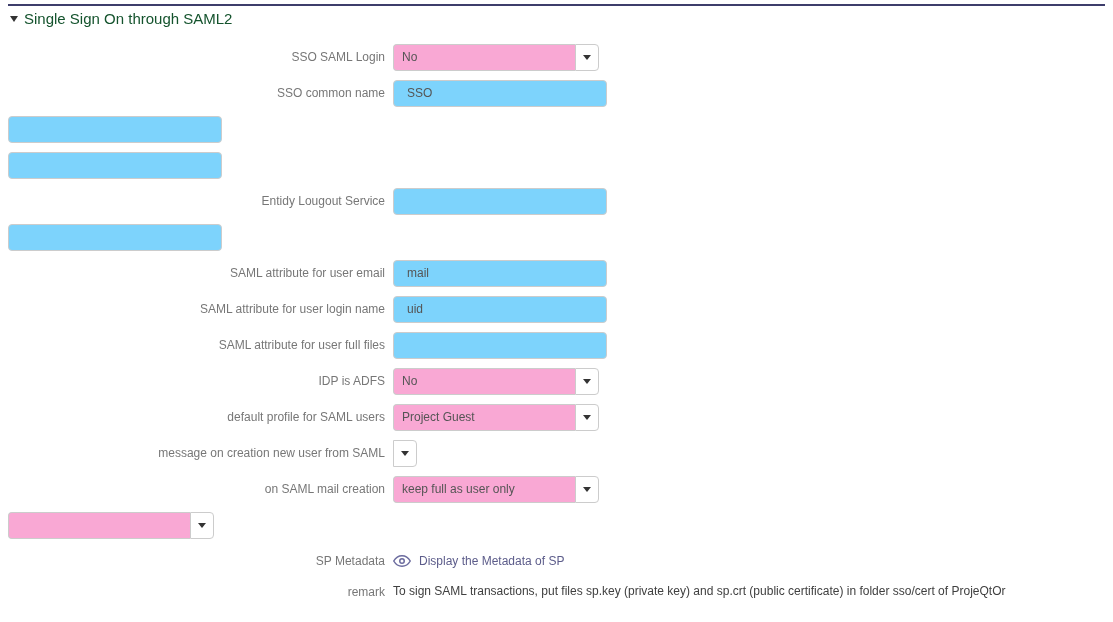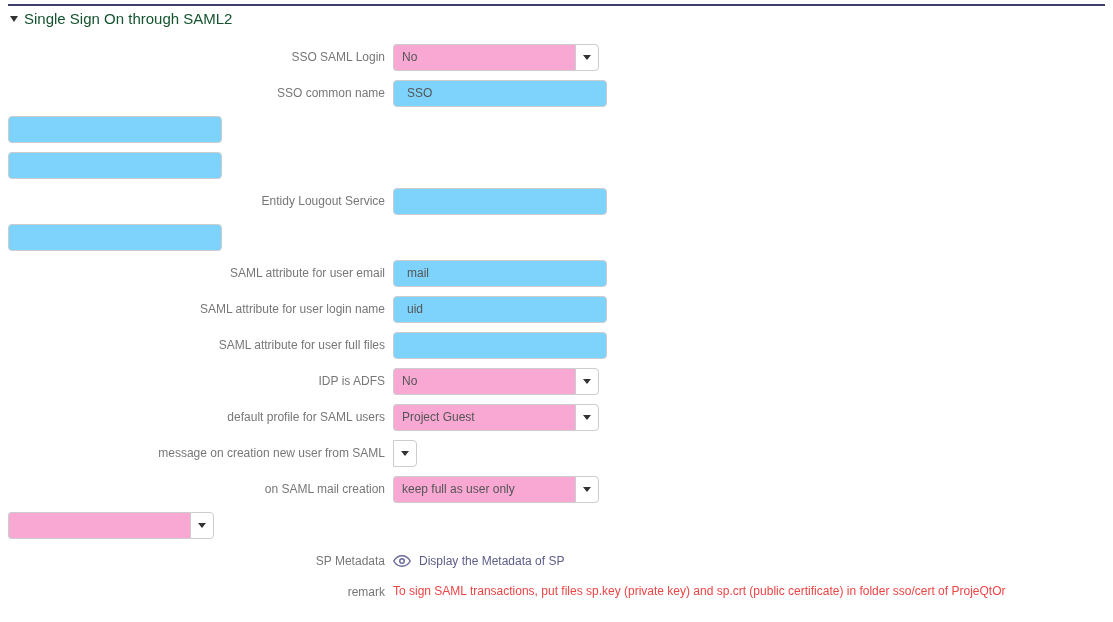--- a/index.html
+++ b/index.html
@@ -120,21 +120,21 @@
   .remark-label {
     width: 385px;
     text-align: right;
     padding-right: 8px;
     color: #777;
     font-size: 12px;
     padding-top: 2px;
   }
   .remark-text {
     flex: 1;
-    color: #ef4444;
+    color: #404040;
     font-size: 12px;
     padding-top: 0;
     line-height: 1.4;
     max-width: 700px;
   }
 </style>
 </head>
 <body>
 
 <div class="page">

